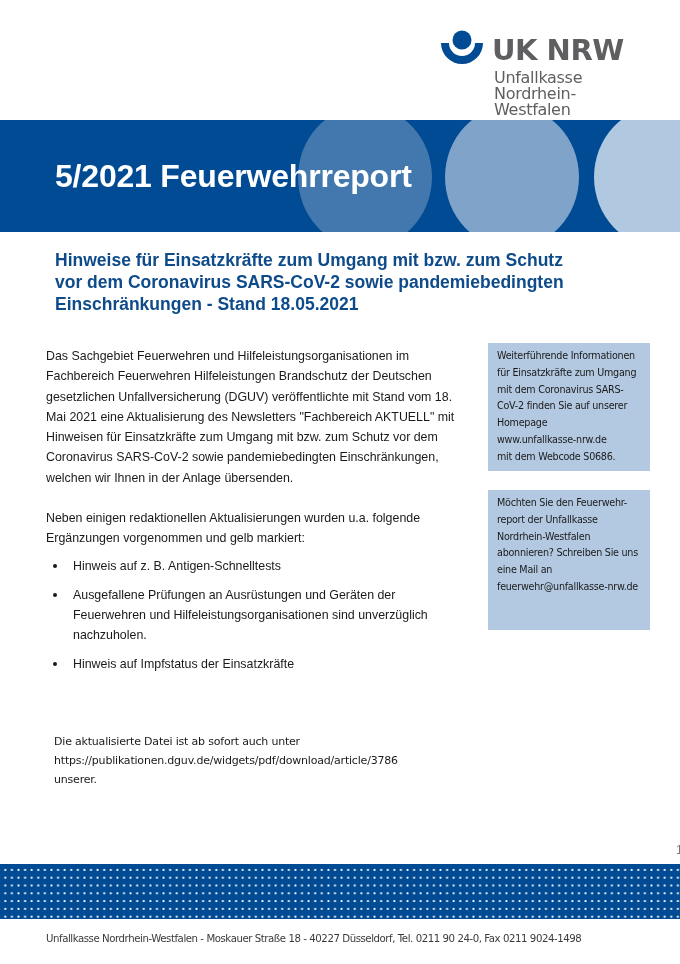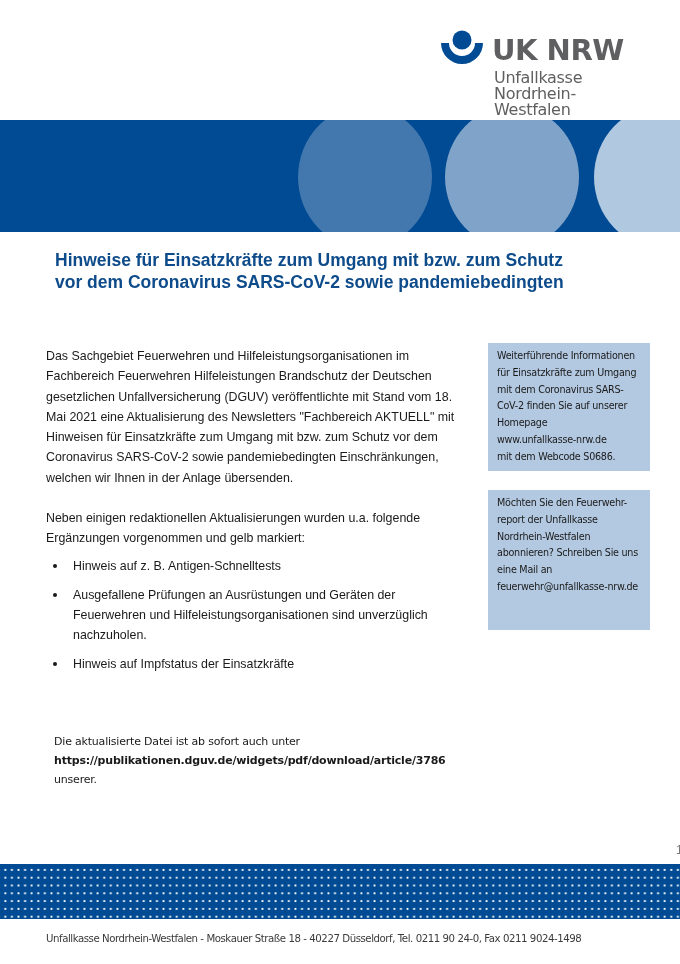--- a/index.html
+++ b/index.html
@@ -25,21 +25,21 @@
 
   
   .body-col { position:absolute; left:46px; width:420px; font-size:12.4px; line-height:20.3px; color:#1a1a1a; }
   .p1 { top:346px; }
   .p2 { top:508px; }
   .bullets { position:absolute; left:53px; top:556px; width:410px; list-style:none; font-size:12.4px; line-height:20px; }
   .bullets li { position:relative; padding-left:20px; margin-bottom:9px; }
   .bullets li .dot { position:absolute; left:0; top:8px; width:4px; height:4px; background:#1a1a1a; border-radius:50%; }
 
   .download { position:absolute; left:54px; top:732px; width:420px; font-family:"DejaVu Sans", sans-serif; font-size:11px; line-height:19px; color:#1a1a1a; letter-spacing:-0.2px; }
-  .download .url { display:block;font-weight:bold; }
+  .download .url { display:block; }
 
   
   .side-box { position:absolute; left:488px; width:162px; background:#b3c9e1; font-family:"DejaVu Sans", sans-serif; font-size:9.6px; line-height:16.8px; color:#1a1a1a; padding:5px 20px 5px 9px; letter-spacing:-0.25px; }
   .box1 { top:343px; height:128px; }
   .box2 { top:490px; height:140px; }
   .side-box span { display:block; white-space:nowrap; }
 
   
   .page-num { position:absolute; left:632px; top:843px; font-size:12px; color:#777777;margin-left:44px; }
 
@@ -63,25 +63,27 @@
   <div class="logo-sub">
     <div>Unfallkasse</div>
     <div>Nordrhein-Westfalen</div>
   </div>
 </div>
 
 <div class="banner">
   <div class="circle c1"></div>
   <div class="circle c2"></div>
   <div class="circle c3"></div>
+  <div class="banner-title">5/2021 Feuerwehrreport</div>
 </div>
 
 <div class="headline">
   <div>Hinweise für Einsatzkräfte zum Umgang mit bzw. zum Schutz</div>
   <div>vor dem Coronavirus SARS-CoV-2 sowie pandemiebedingten</div>
+  <div>Einschränkungen - Stand 18.05.2021</div>
 </div>
 
 <p class="body-col p1">Das Sachgebiet Feuerwehren und Hilfeleistungsorganisationen im Fachbereich Feuerwehren Hilfeleistungen Brandschutz der Deutschen gesetzlichen Unfallversicherung (DGUV) veröffentlichte mit Stand vom 18. Mai 2021 eine Aktualisierung des Newsletters "Fachbereich AKTUELL" mit Hinweisen für Einsatzkräfte zum Umgang mit bzw. zum Schutz vor dem Coronavirus SARS-CoV-2 sowie pandemiebedingten  Einschränkungen, welchen wir Ihnen in der Anlage übersenden.</p>
 <p class="body-col p2">Neben einigen redaktionellen Aktualisierungen wurden u.a. folgende Ergänzungen vorgenommen und gelb markiert:</p>
 
 <ul class="bullets">
   <li>
     <span class="dot"></span>
     <span>Hinweis auf z. B. Antigen-Schnelltests</span>
   </li>

